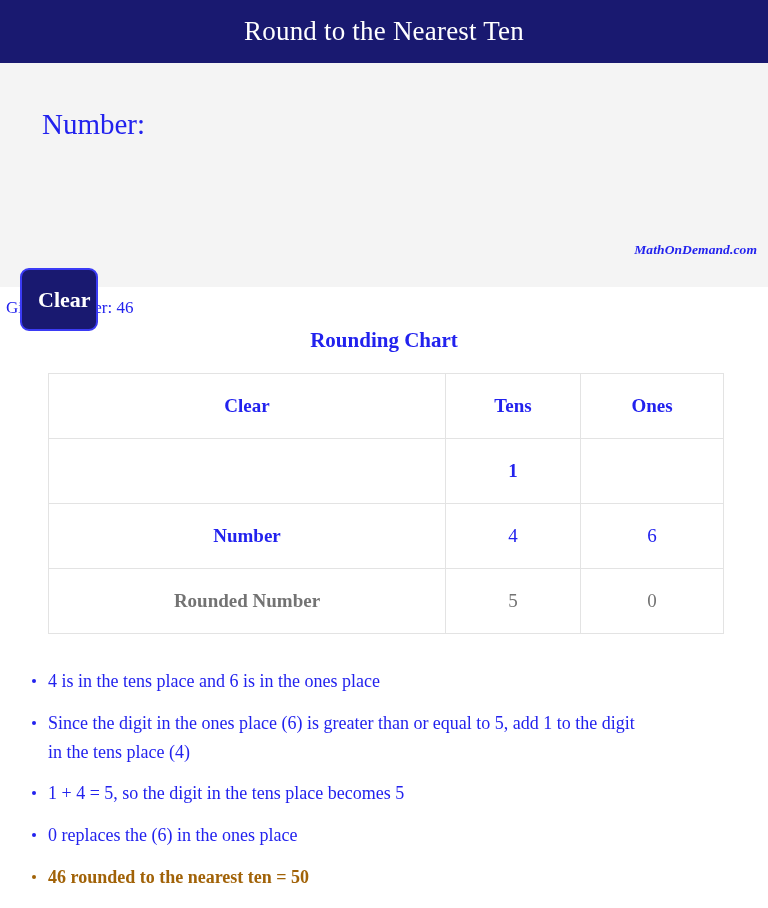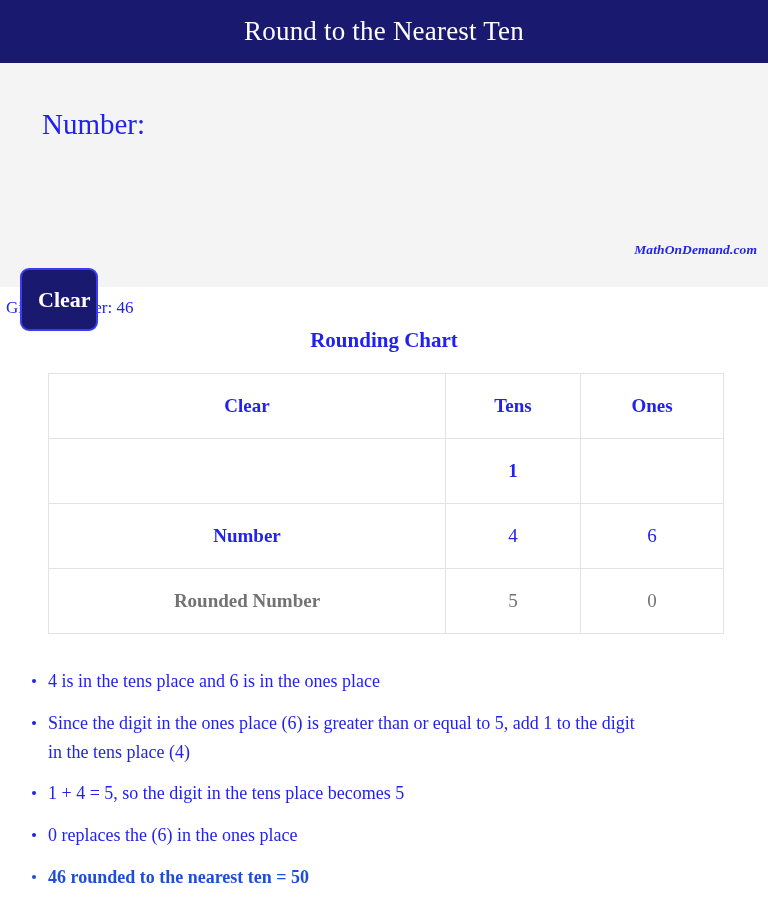--- a/index.html
+++ b/index.html
@@ -151,21 +151,21 @@
     content: "";
     position: absolute;
     left: 0;
     top: 12px;
     width: 4px;
     height: 4px;
     background: currentColor;
     border-radius: 50%;
   }
   .steps li.result {
-    color: #1d4ed8;
+    color: #a16207;
     font-weight: bold;
   }
 </style>
 </head>
 <body>
 
 <div class="title-bar">
   <span class="title-text">Round to the Nearest Ten</span>
 </div>
 

